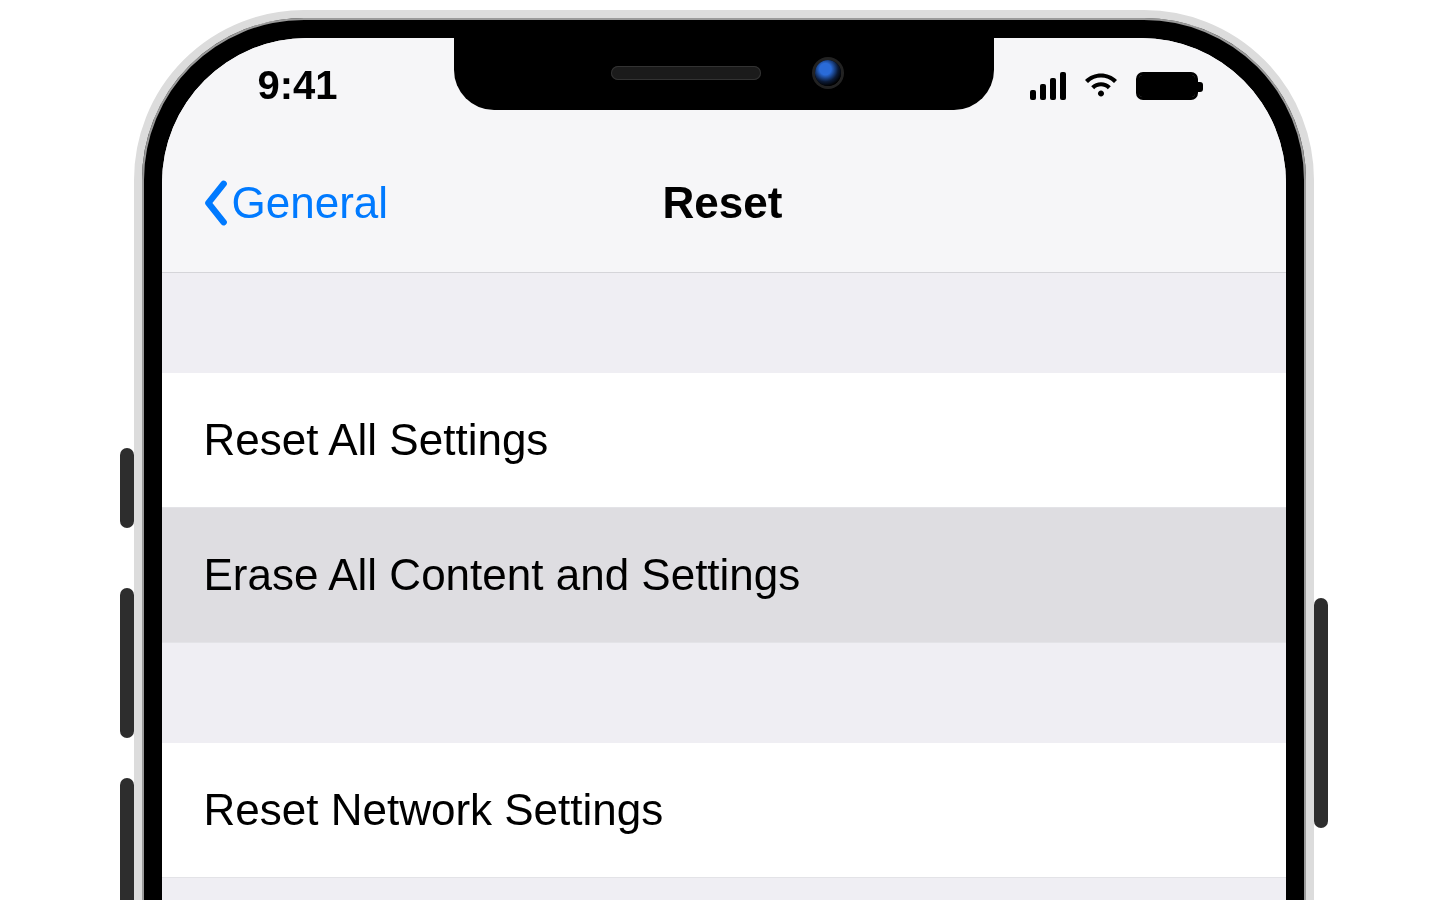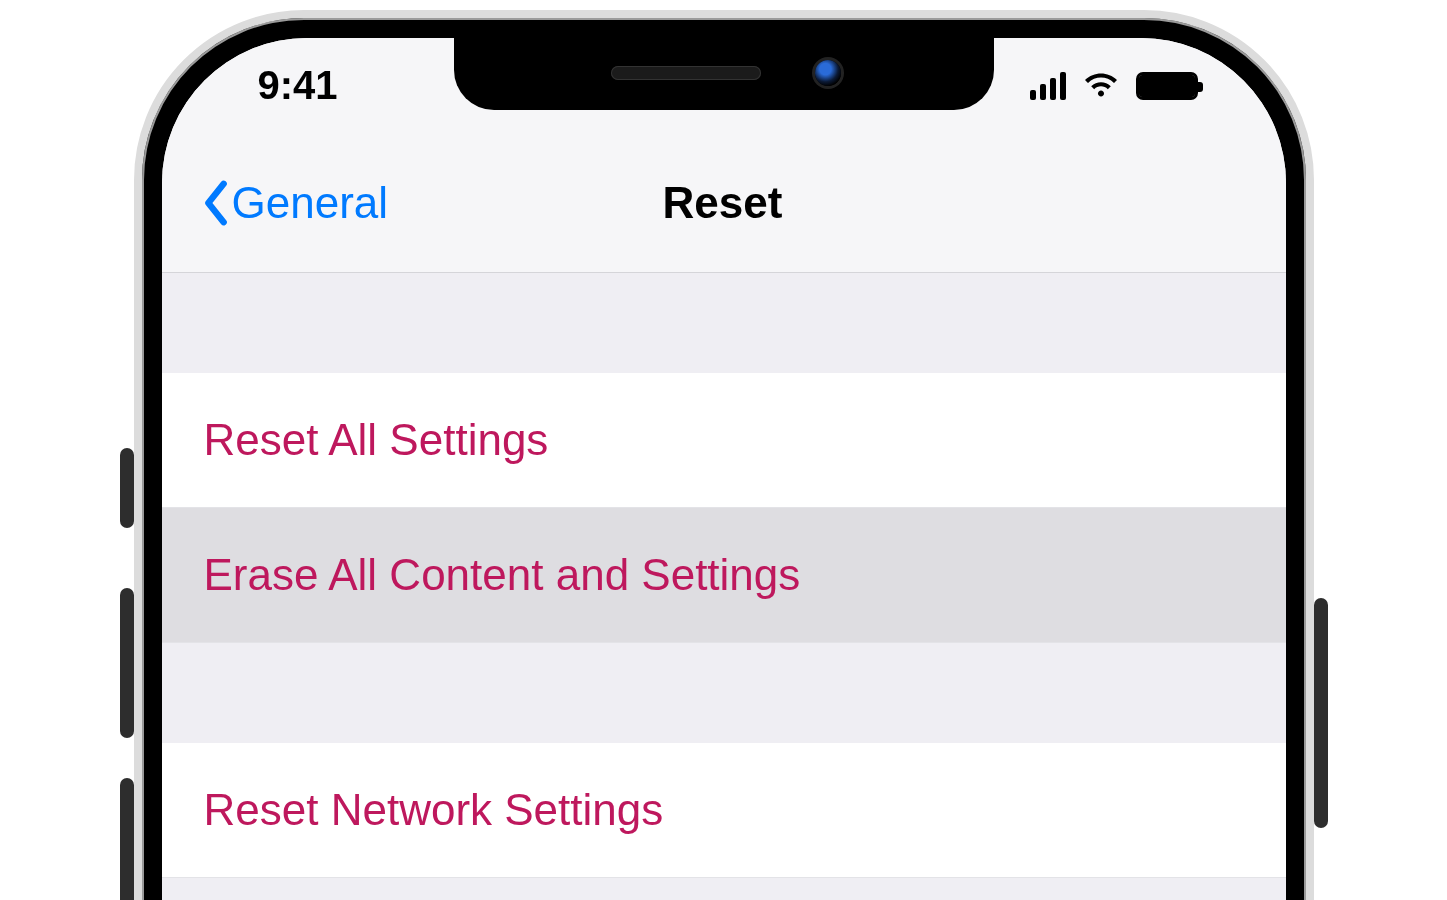--- a/index.html
+++ b/index.html
@@ -171,21 +171,21 @@
       overflow-y: auto;
     }
     .group-spacer { height: 100px; background: #efeef3; }
     .cell {
       height: 135px;
       background: #ffffff;
       padding: 0 42px;
       display: flex;
       align-items: center;
       font-size: 44px;
-      color: #be185d;
+      color: #000000;
       border-bottom: 1px solid #e3e3e7;
       cursor: pointer;
     }
     .cell.highlighted {
       background: #dedde1;
     }
     .cell:first-of-type {
       border-top: 1px solid #e3e3e7;
     }
   </style>

